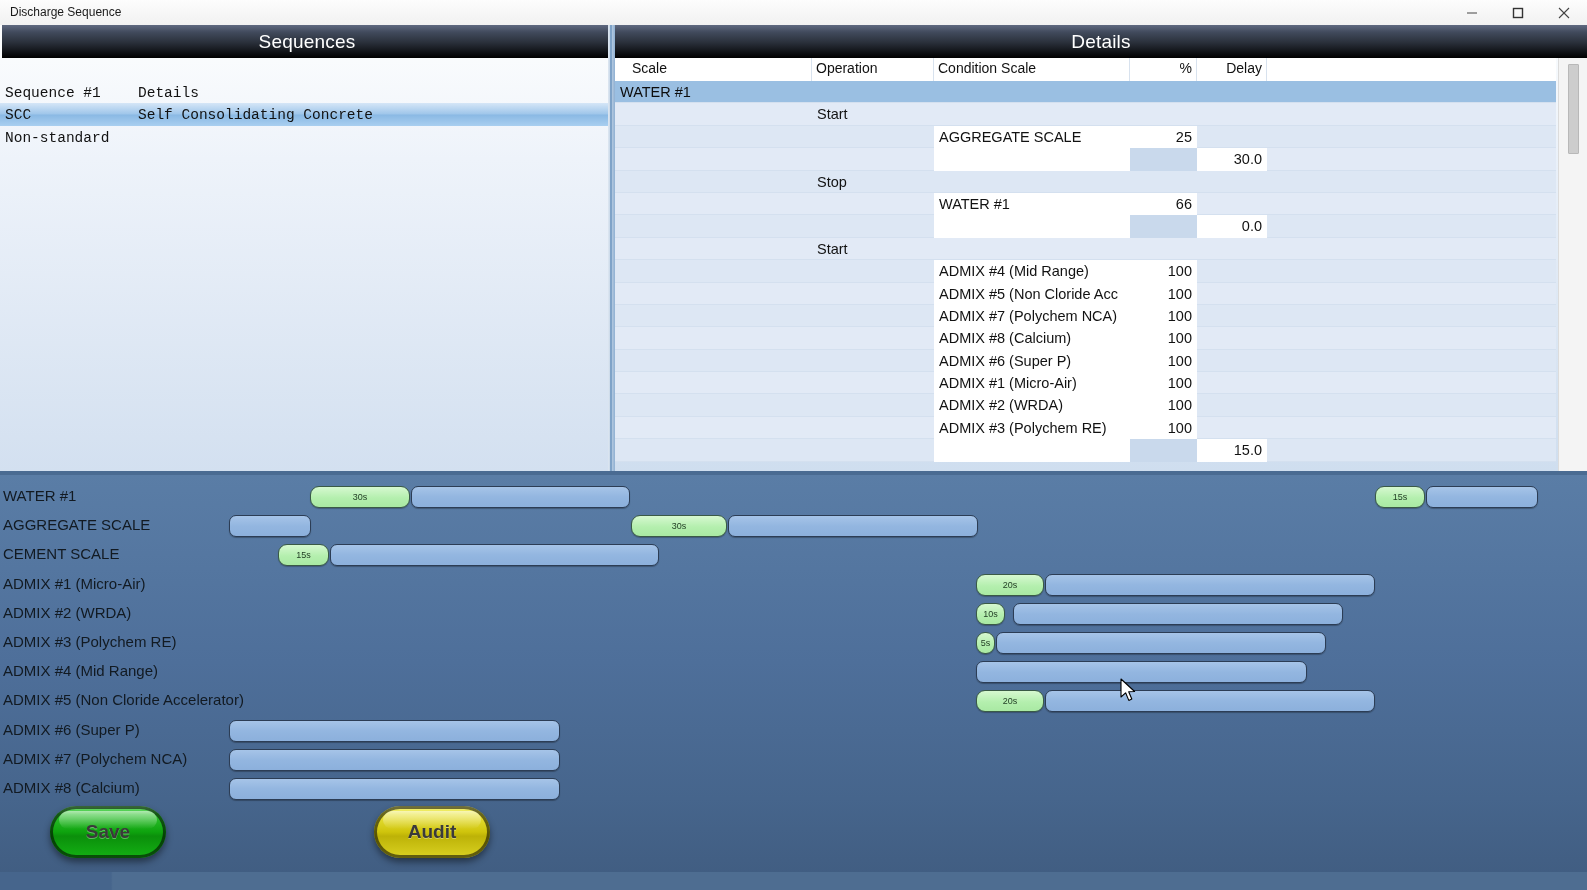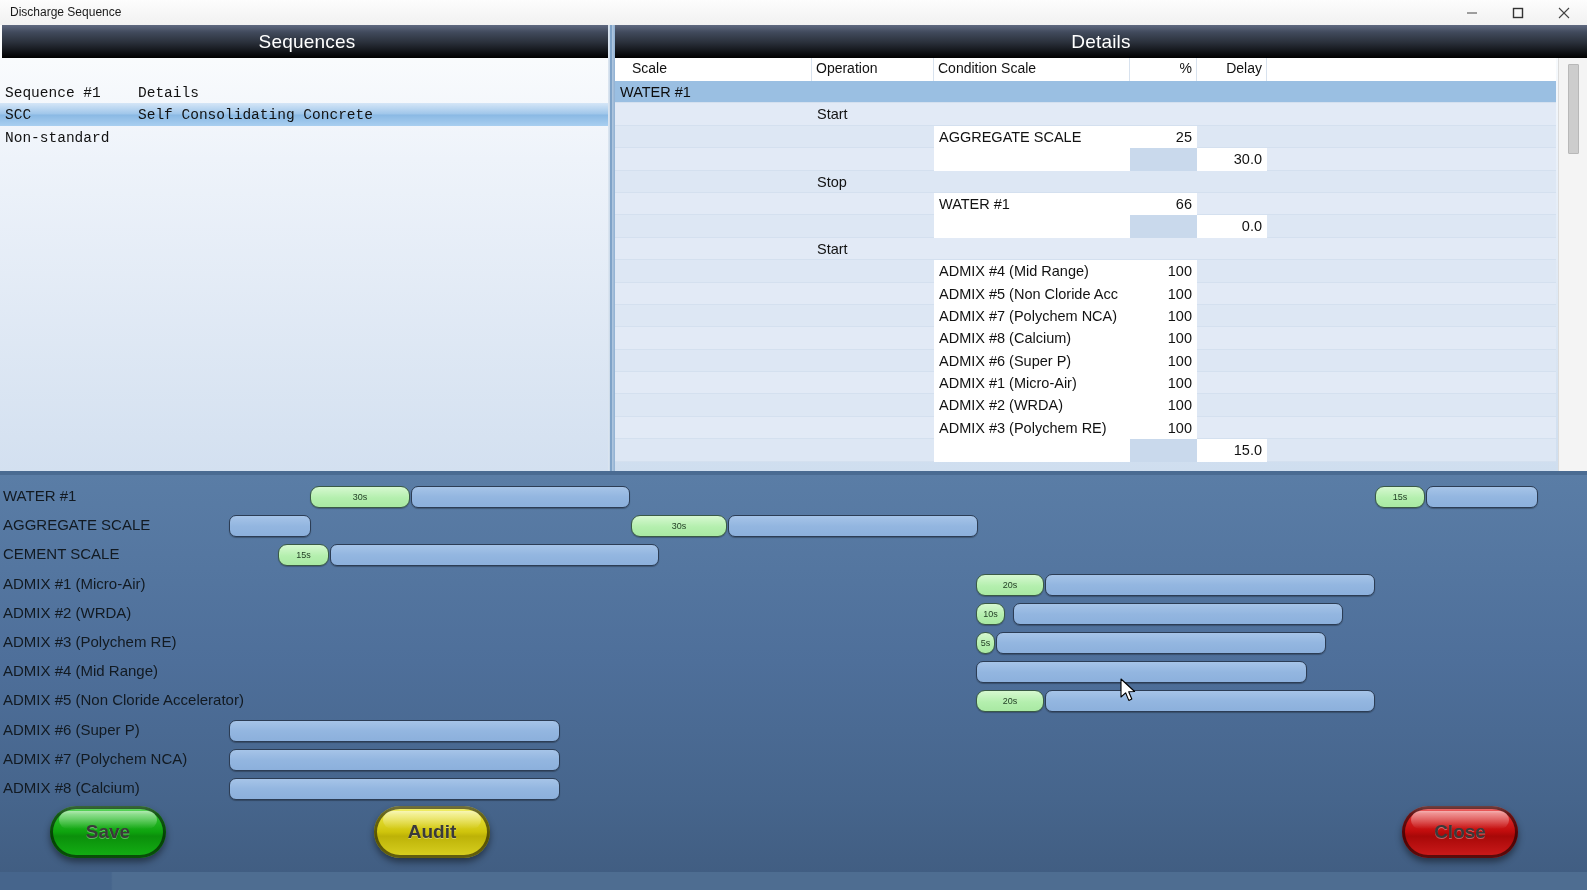--- a/index.html
+++ b/index.html
@@ -392,24 +392,20 @@
     </div>
 
   <div class="gbtn" id="btn-save">
     <div class="gloss"></div>
     <span>Save</span>
   </div>
   <div class="gbtn" id="btn-audit">
     <div class="gloss"></div>
     <span>Audit</span>
   </div>
-  <div class="gbtn" id="btn-close">
-    <div class="gloss"></div>
-    <span>Close</span>
-  </div>
 
   <div id="bottom-strip"></div>
 
   <div id="cursor">
     <svg width="17" height="26" viewBox="0 0 17 26">
       <polygon points="1,1 1,19 5.6,14.8 8.8,22.4 11.8,21 8.7,13.8 14.6,13.5" fill="#ffffff" stroke="#000000" stroke-width="1.1" stroke-linejoin="round"></polygon>
     </svg>
   </div>
 
 </div>

